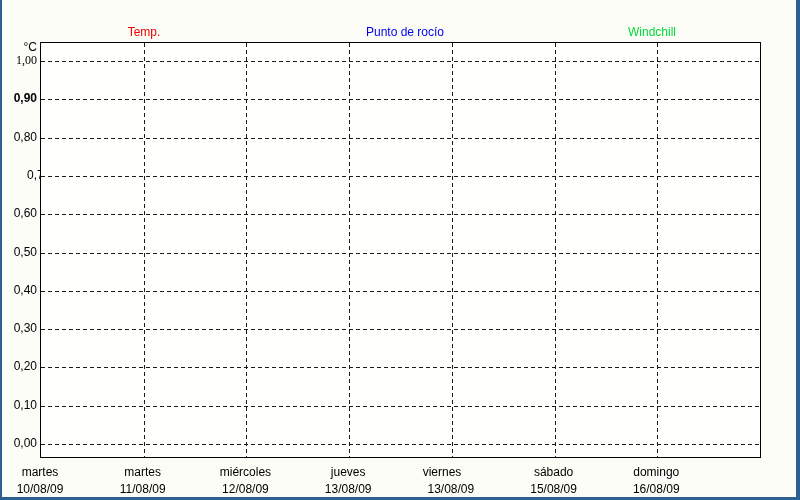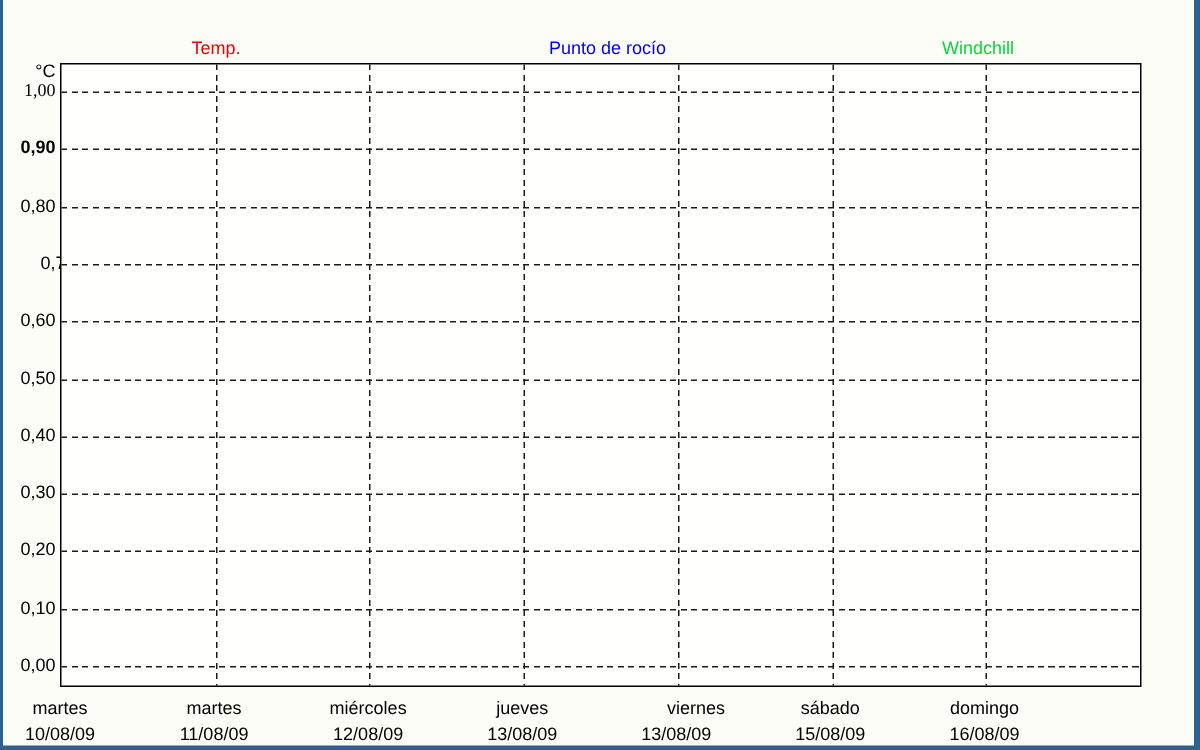--- a/index.html
+++ b/index.html
@@ -103,20 +103,20 @@
 
   <div>
       <div class="xlab day" style="left: 38px;">martes</div>
       <div class="xlab date" style="left: 38px; text-align: right;">10/08/09</div>
       <div class="xlab day" style="left: 140.714px;">martes</div>
       <div class="xlab date" style="left: 140.714px;">11/08/09</div>
       <div class="xlab day" style="left: 243.429px;">miércoles</div>
       <div class="xlab date" style="left: 243.429px;">12/08/09</div>
       <div class="xlab day" style="left: 346.143px;">jueves</div>
       <div class="xlab date" style="left: 346.143px;">13/08/09</div>
-      <div class="xlab day" style="left: 462px; text-align: right;">viernes</div>
+      <div class="xlab day" style="left: 440px; text-align: right;">viernes</div>
       <div class="xlab date" style="left: 448.857px;">13/08/09</div>
       <div class="xlab day" style="left: 551.571px;">sábado</div>
       <div class="xlab date" style="left: 551.571px;">15/08/09</div>
       <div class="xlab day" style="left: 654.286px;">domingo</div>
       <div class="xlab date" style="left: 654.286px;">16/08/09</div>
     </div>
 </div>
 
 </body></html>

